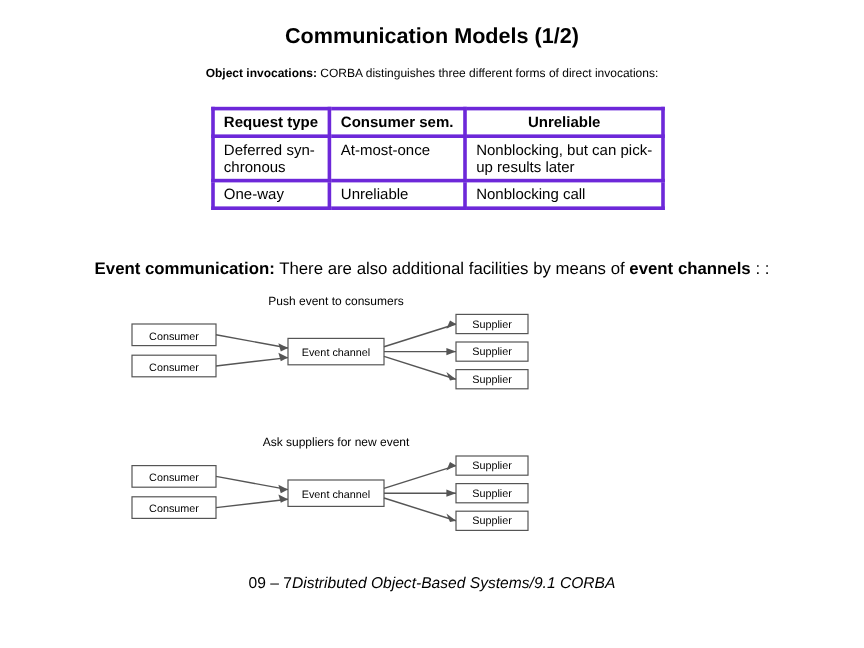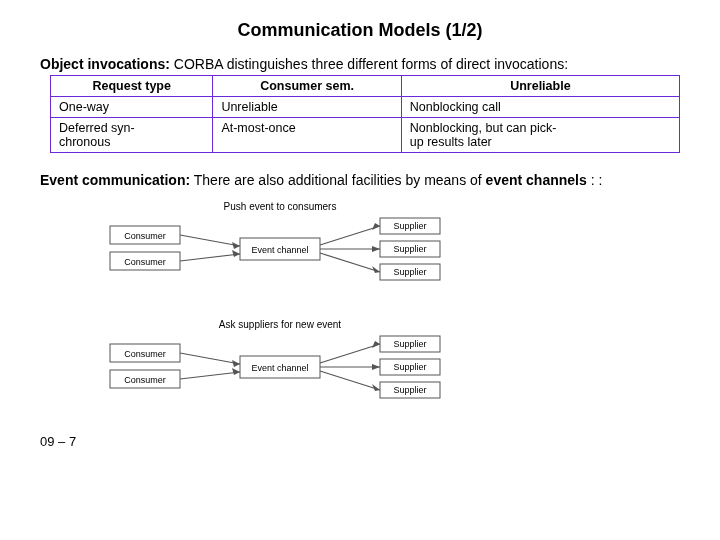--- a/index.html
+++ b/index.html
@@ -11,58 +11,60 @@
       font-size: 14px;
       color: #000;
       overflow: hidden;
     }
     .page {
       width: 720px;
       height: 512px;
       padding: 20px 40px 16px 40px;
       display: flex;
       flex-direction: column;
+      align-items: center;
     }
     .title {
       text-align: center;
       font-size: 18px;
       font-weight: bold;
       margin-bottom: 14px;
     }
     .section-heading {
-      font-size: 14px;
-      margin-bottom: 0;
+      font-size: 10px;
+      margin-bottom: 20px;
       line-height: 1.4;
     }
     .section-heading strong {
       font-weight: bold;
     }
     
     .invocation-table {
       border-collapse: collapse;
       margin-bottom: 14px;
       margin-left: 10px;
       font-size: 12.5px;
     }
     .invocation-table th, .invocation-table td {
-      border: 1px solid #6d28d9;
+      border: 3px solid #6d28d9;
       padding: 3px 8px;
       vertical-align: top;
     }
     .invocation-table th {
       font-weight: bold;
       background: #fff;
     }
     .event-section {
       margin-top: 4px;
     }
     .event-heading {
       font-size: 14px;
       margin-bottom: 8px;
       line-height: 1.4;
+      margin-top: 21px;
     }
     .diagrams-container {
       display: flex;
       flex-direction: column;
       align-items: center;
       gap: 8px;
       flex: 1;
     }
     svg.diagram {
       font-family: Arial, Helvetica, sans-serif;
@@ -95,28 +97,28 @@
   <table class="invocation-table">
     <thead>
       <tr>
         <th>Request type</th>
         <th>Consumer sem.</th>
         <th>Unreliable</th>
       </tr>
     </thead>
     <tbody>
       <tr>
+        <td>Deferred syn-<br>chronous</td>
+        <td>At-most-once</td>
+        <td>Nonblocking, but can pick-<br>up results later</td>
+      </tr>
+      <tr>
         <td>One-way</td>
         <td>Unreliable</td>
         <td>Nonblocking call</td>
-      </tr>
-      <tr>
-        <td>Deferred syn-<br>chronous</td>
-        <td>At-most-once</td>
-        <td>Nonblocking, but can pick-<br>up results later</td>
       </tr>
     </tbody>
   </table>
 
   <div class="event-section">
     <div class="event-heading">
       <strong>Event communication:</strong>
       <span> There are also additional facilities by means of </span>
       <strong>event channels</strong>
       <span>: :</span>
@@ -185,14 +187,15 @@
         <rect x="300" y="43" width="60" height="16" fill="white" stroke="#555" stroke-width="1"></rect>
         <text x="330" y="54" font-size="9" text-anchor="middle">Supplier</text>
         <rect x="300" y="66" width="60" height="16" fill="white" stroke="#555" stroke-width="1"></rect>
         <text x="330" y="77" font-size="9" text-anchor="middle">Supplier</text>
       </svg>
     </div>
   </div>
 
   <div class="footer">
     <span class="footer-slide">09 – 7</span>
+    <span class="footer-title">Distributed Object-Based Systems/9.1 CORBA</span>
   </div>
 </div>
 
 </body></html>

